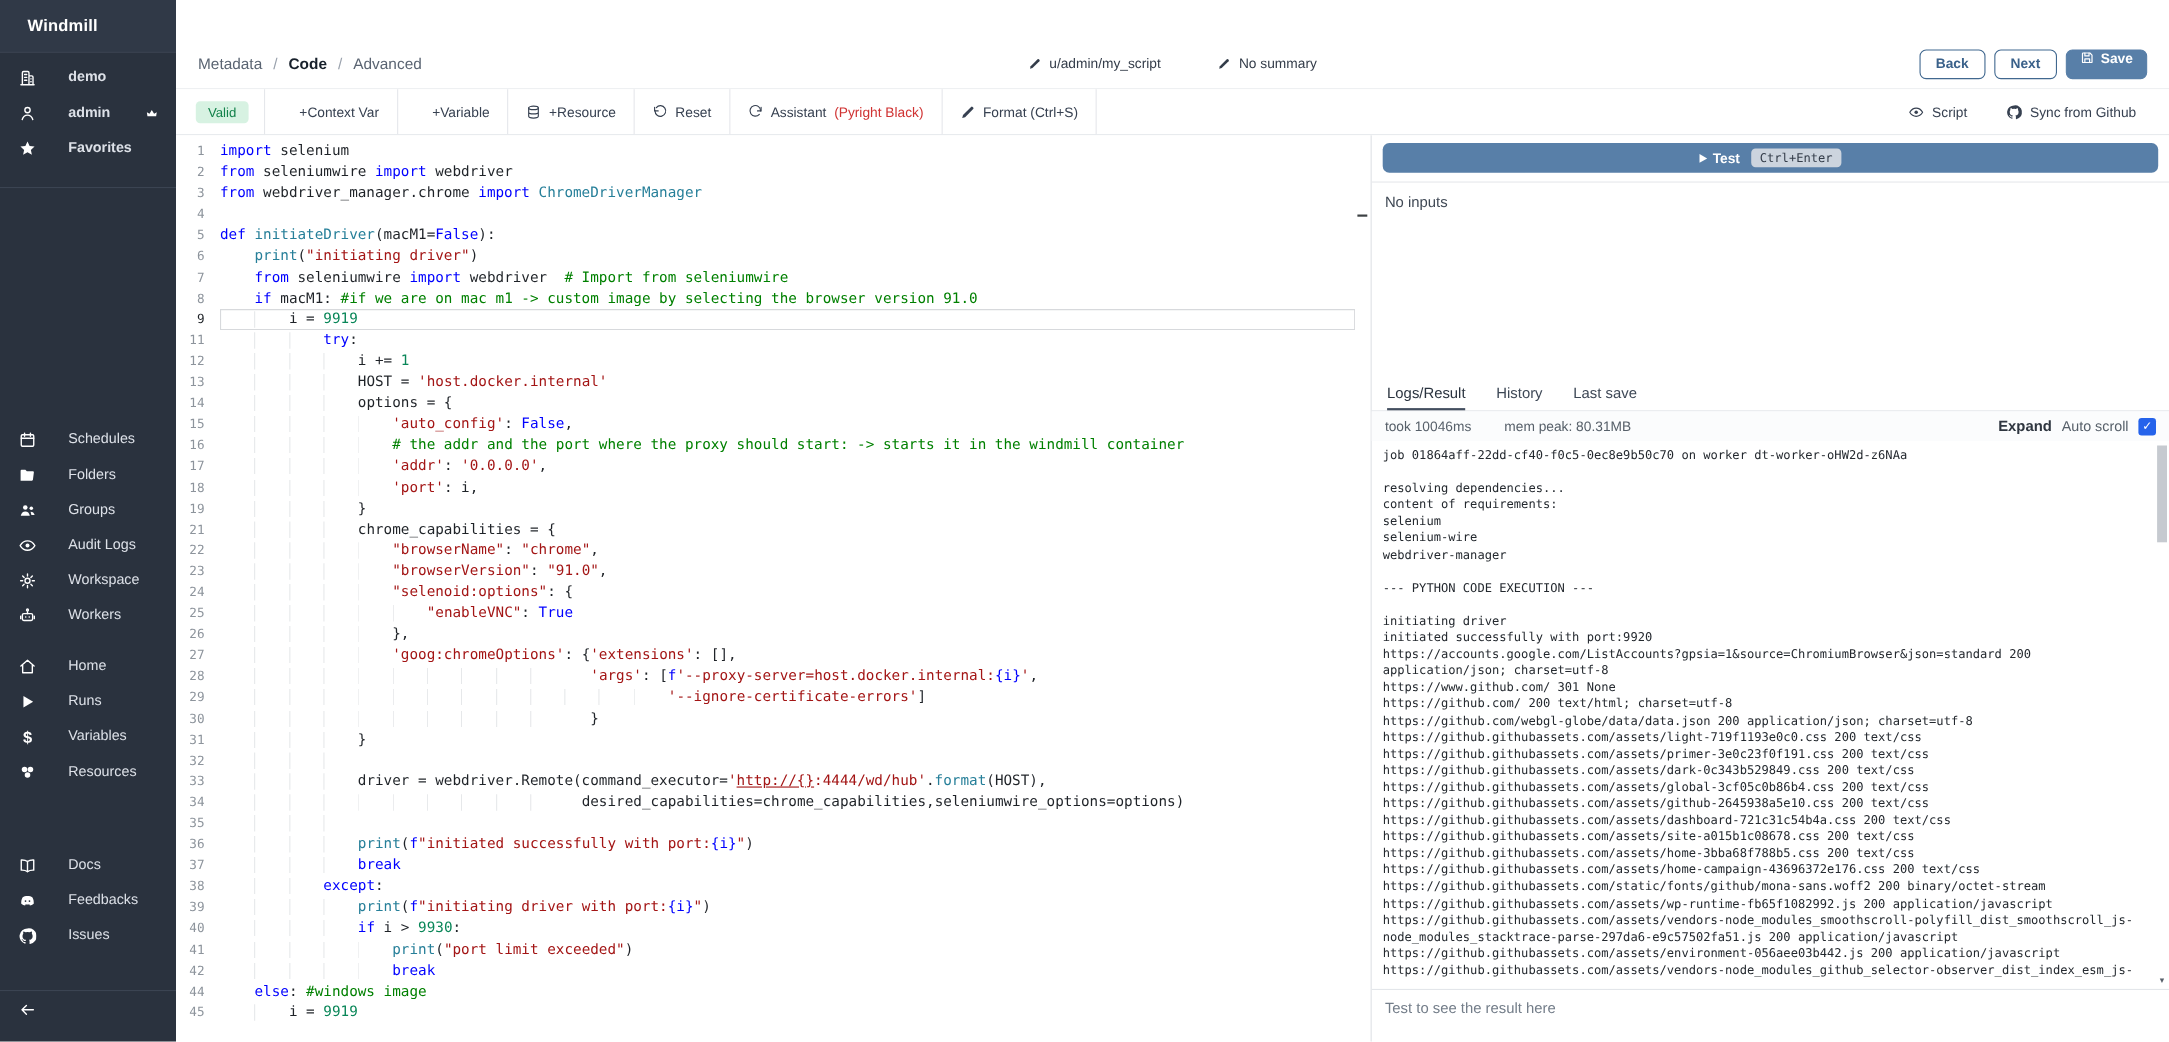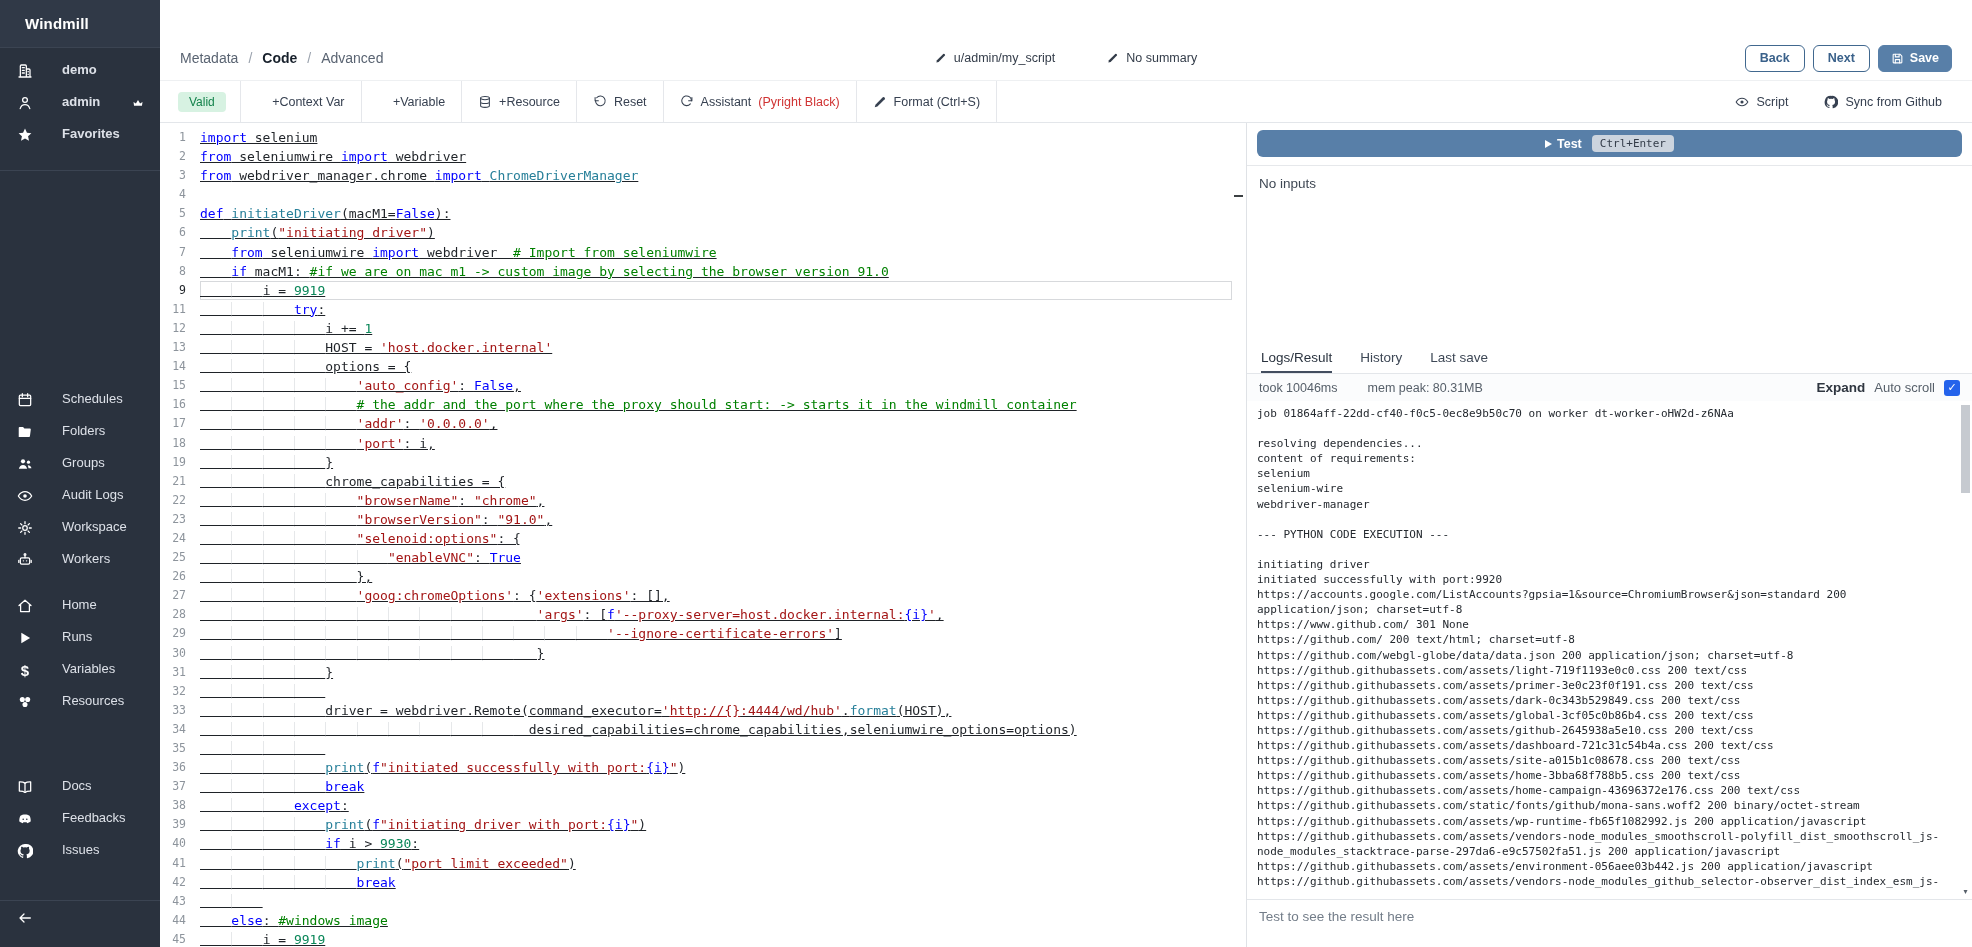--- a/index.html
+++ b/index.html
@@ -42,21 +42,21 @@
     display:flex; align-items:center; gap:52px; }
   .edit-chip { display:flex; align-items:center; gap:7px; font-size:12.5px;
     color:#333c49; cursor:pointer; }
   .edit-chip svg { width:12px; height:12px; }
   .top-actions { margin-left:auto; display:flex; gap:8px; }
   .btn-o { height:27px; padding:0 14px; border:1px solid #41688f; border-radius:6px;
     background:#fff; color:#3a618a; font-size:12.5px; font-weight:bold; cursor:pointer;
     font-family:"Liberation Sans",sans-serif; }
   .btn-f { height:27px; padding:0 12px; border:1px solid var(--accent); border-radius:6px;
     background:var(--accent); color:#fff; font-size:12.5px; font-weight:bold; cursor:pointer;
-    display:flex; align-items:center; gap:6px; font-family:"Liberation Sans",sans-serif; }
+    display:flex; gap:6px; font-family:"Liberation Sans",sans-serif; }
   .btn-f svg { width:13px; height:13px; stroke:#fff; fill:none; stroke-width:2;
     stroke-linecap:round; stroke-linejoin:round; }
 
   .toolbar { height:42px; border-bottom:1px solid #e3e6ea; display:flex;
     align-items:stretch; padding:0 14px 0 18px; background:#fff; }
   .valid-badge { align-self:center; background:#d7f2e2; color:#13824b;
     font-size:12px; padding:3px 11px; border-radius:4px; margin-right:14px; }
   .tb-sep { width:1px; background:#e5e7eb; }
   .tb-btn { display:flex; align-items:center; gap:7px; padding:0 16px;
     font-size:12.5px; color:#374151; cursor:pointer; background:none; border:none;
@@ -70,21 +70,21 @@
   
   .content { flex:1; display:flex; min-height:0; }
 
   
   .editor { flex:1; min-width:0; display:flex; background:#fff; }
   .code-col { flex:1; min-width:0; overflow:hidden; padding-top:5px; }
   .crow { display:flex; height:19.1px; line-height:19.1px; white-space:pre;
     font-family:"DejaVu Sans Mono", monospace; font-size:13px; }
   .crow .num { flex:0 0 40px; text-align:right; padding-right:14px;
     color:#8d949c; font-size:11.5px; }
-  .crow .txt { flex:1; color:#1f2328; overflow:hidden;text-decoration:underline; }
+  .crow .txt { flex:1; color:#1f2328; overflow:hidden; }
   .crow.active .num { color:#1f2328; }
   .crow.active .txt { box-shadow:inset 0 0 0 1px #d7d9dc; }
   .kw  { color:#0000ff; } .str { color:#a31515; } .com { color:#008000; }
   .num-t { color:#098658; } .fn { color:#267f99; } .cls { color:#267f99; }
   .lk  { color:#a31515; text-decoration:underline; }
   .ig  { box-shadow:inset 1px 0 0 #e6e8ea; }
   .ig.g0 { box-shadow:none; }
   .ed-scroll { flex:0 0 14px; position:relative; }
   .ed-mark { position:absolute; top:72px; left:2px; width:9px; height:2px; background:#3c4043; }
 
@@ -448,21 +448,20 @@
             <div class="crow"><span class="num">33</span><span class="txt"><span class="ig g0">    </span><span class="ig">    </span><span class="ig">    </span><span class="ig">    </span>driver = webdriver.Remote(command_executor=<span class="str">'</span><span class="lk">http://{}</span><span class="str">:4444/wd/hub'</span>.<span class="fn">format</span>(HOST),</span></div>
             <div class="crow"><span class="num">34</span><span class="txt"><span class="ig g0">    </span><span class="ig">    </span><span class="ig">    </span><span class="ig">    </span><span class="ig">    </span><span class="ig">    </span><span class="ig">    </span><span class="ig">    </span><span class="ig">    </span><span class="ig">    </span>  desired_capabilities=chrome_capabilities,seleniumwire_options=options)</span></div>
             <div class="crow"><span class="num">35</span><span class="txt"><span class="ig g0">    </span><span class="ig">    </span><span class="ig">    </span><span class="ig">    </span></span></div>
             <div class="crow"><span class="num">36</span><span class="txt"><span class="ig g0">    </span><span class="ig">    </span><span class="ig">    </span><span class="ig">    </span><span class="fn">print</span>(<span class="kw">f</span><span class="str">"initiated successfully with port:</span><span class="kw">{i}</span><span class="str">"</span>)</span></div>
             <div class="crow"><span class="num">37</span><span class="txt"><span class="ig g0">    </span><span class="ig">    </span><span class="ig">    </span><span class="ig">    </span><span class="kw">break</span></span></div>
             <div class="crow"><span class="num">38</span><span class="txt"><span class="ig g0">    </span><span class="ig">    </span><span class="ig">    </span><span class="kw">except</span>:</span></div>
             <div class="crow"><span class="num">39</span><span class="txt"><span class="ig g0">    </span><span class="ig">    </span><span class="ig">    </span><span class="ig">    </span><span class="fn">print</span>(<span class="kw">f</span><span class="str">"initiating driver with port:</span><span class="kw">{i}</span><span class="str">"</span>)</span></div>
             <div class="crow"><span class="num">40</span><span class="txt"><span class="ig g0">    </span><span class="ig">    </span><span class="ig">    </span><span class="ig">    </span><span class="kw">if</span> i &gt; <span class="num-t">9930</span>:</span></div>
             <div class="crow"><span class="num">41</span><span class="txt"><span class="ig g0">    </span><span class="ig">    </span><span class="ig">    </span><span class="ig">    </span><span class="ig">    </span><span class="fn">print</span>(<span class="str">"port limit exceeded"</span>)</span></div>
             <div class="crow"><span class="num">42</span><span class="txt"><span class="ig g0">    </span><span class="ig">    </span><span class="ig">    </span><span class="ig">    </span><span class="ig">    </span><span class="kw">break</span></span></div>
-            <div class="crow"><span class="num">43</span><span class="txt"><span class="ig g0">    </span><span class="ig">    </span></span></div>
             <div class="crow"><span class="num">44</span><span class="txt"><span class="ig g0">    </span><span class="kw">else</span>: <span class="com">#windows image</span></span></div>
             <div class="crow"><span class="num">45</span><span class="txt"><span class="ig g0">    </span><span class="ig">    </span>i = <span class="num-t">9919</span></span></div>
           </div>
         <div class="ed-scroll">
           <div class="ed-mark"></div>
         </div>
       </div>
 
       <div class="preview">
         <div class="test-bar">

